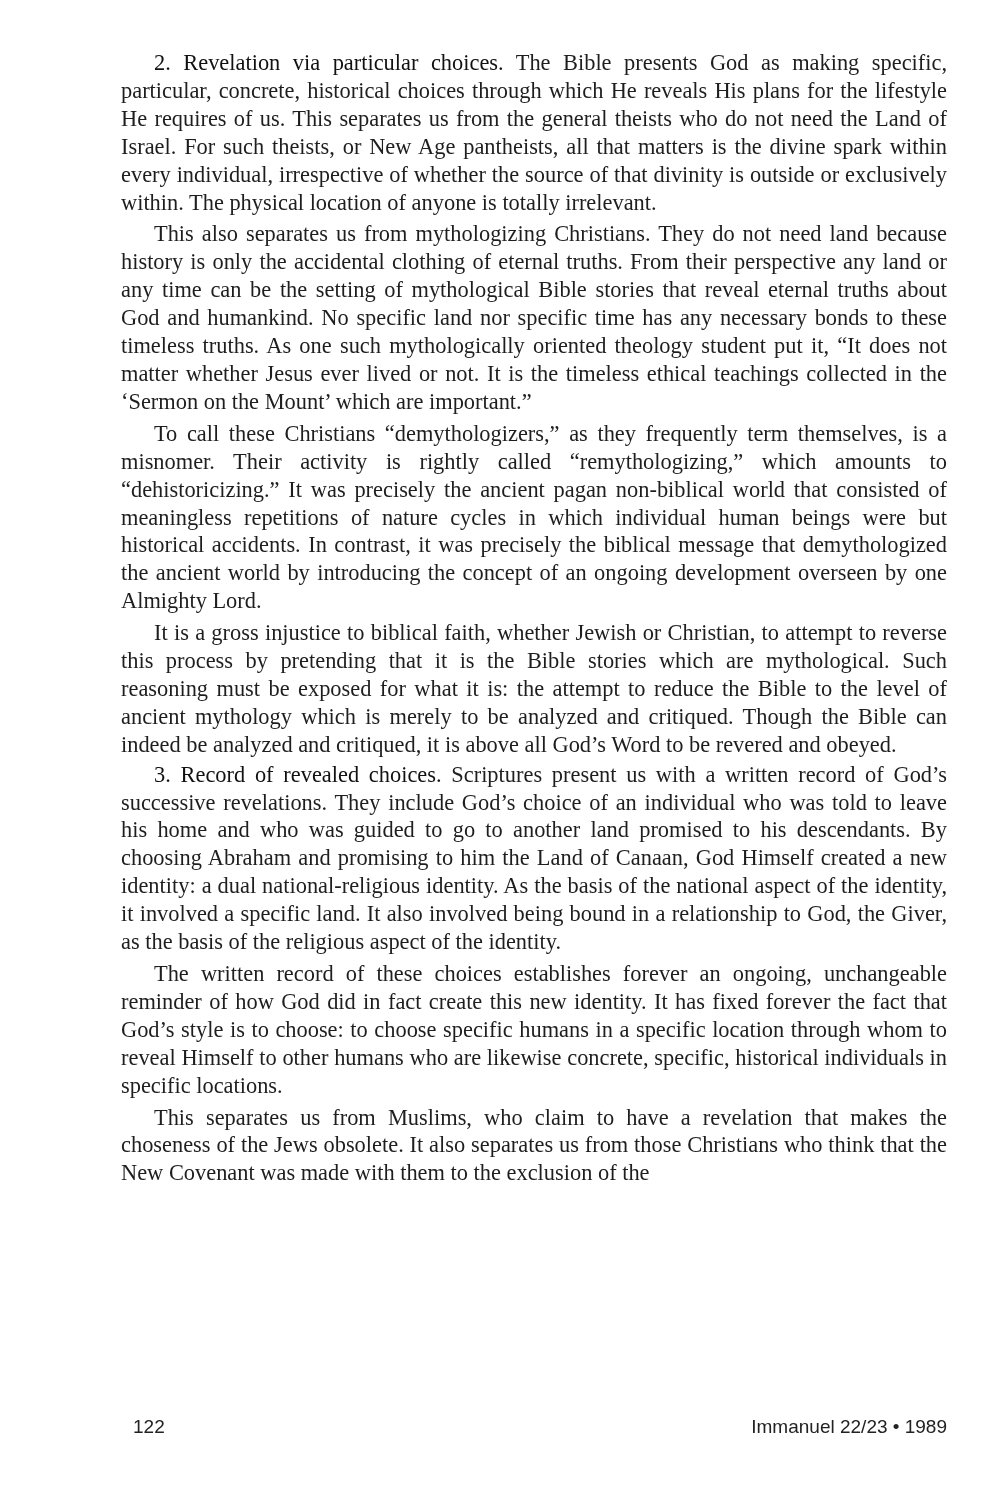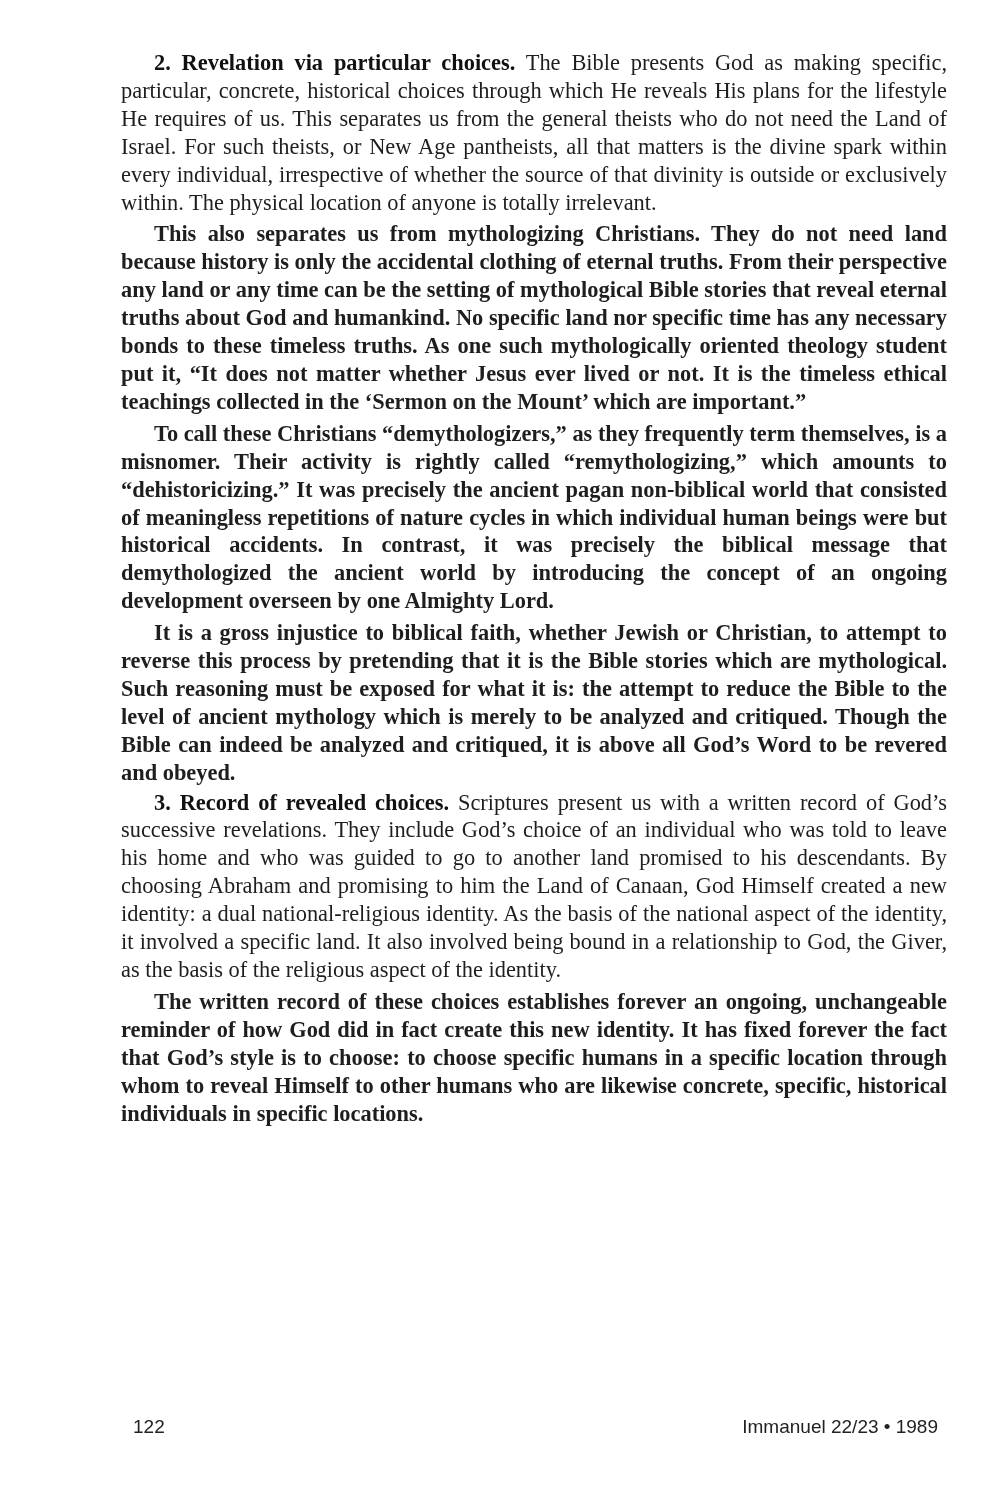--- a/index.html
+++ b/index.html
@@ -4,38 +4,39 @@
 <style>
   html, body { margin: 0; padding: 0; background: #ffffff; }
   body { width: 1000px; height: 1502px; position: relative; overflow: hidden; }
   .page {
     position: absolute; left: 121px; top: 49px; width: 826px;
     font-family: "Liberation Serif", "DejaVu Serif", serif;
     font-size: 22.4px; line-height: 27.9px; color: #1e1e1e;
     text-align: justify; hyphens: manual;
   }
   .page p { margin: 0 0 2px 0; text-indent: 33px; }
-  .page p.gap { margin-top: 4px; font-weight: bold; }
-  .page b { font-weight: bold; color: #111; }
+  .page p.gap { margin-top: 4px; }
+  .page b { font-weight: normal; color: #111; }
   .footer {
     position: absolute; top: 1416px; left: 121px; width: 826px;
     font-family: "Liberation Sans", "DejaVu Sans", sans-serif;
     font-size: 19px; color: #222;
   }
   .footer .folio { position: absolute; left: 0; top: 0; margin-left: 12px; }
-  .footer .running { position: absolute; right: 9px; top: 0; }
+  .footer .running { position: absolute; right: 0; top: 0; }
 </style>
 </head>
 <body>
 
 <div class="page">
   <p><b>2. Revelation via particular choices.</b><span> The Bible presents God as making specific, particular, concrete, historical choices through which He reveals His plans for the lifestyle He requires of us. This separates us from the general the­ists who do not need the Land of Israel. For such theists, or New Age pantheists, all that matters is the divine spark within every individual, irrespective of whether the source of that divinity is outside or exclusively within. The physical location of anyone is totally irrelevant.</span></p>
   <p class="gap"><span>This also separates us from mythologizing Christians. They do not need land because history is only the accidental clothing of eternal truths. From their perspective any land or any time can be the setting of mythological Bible stories that reveal eternal truths about God and humankind. No specific land nor specific time has any necessary bonds to these timeless truths. As one such mythologically oriented theology student put it, “It does not matter whether Jesus ever lived or not. It is the timeless ethical teachings collected in the ‘Sermon on the Mount’ which are important.”</span></p>
   <p class="gap"><span>To call these Christians “demythologizers,” as they frequently term them­selves, is a misnomer. Their activity is rightly called “remythologizing,” which amounts to “dehistoricizing.” It was precisely the ancient pagan non-biblical world that consisted of meaningless repetitions of nature cycles in which indi­vidual human beings were but historical accidents. In contrast, it was precisely the biblical message that demythologized the ancient world by introducing the concept of an ongoing development overseen by one Almighty Lord.</span></p>
   <p class="gap"><span>It is a gross injustice to biblical faith, whether Jewish or Christian, to attempt to reverse this process by pretending that it is the Bible stories which are mythological. Such reasoning must be exposed for what it is: the attempt to re­duce the Bible to the level of ancient mythology which is merely to be ana­lyzed and critiqued. Though the Bible can indeed be analyzed and critiqued, it is above all God’s Word to be revered and obeyed.</span></p>
   <p><b>3. Record of revealed choices.</b><span> Scriptures present us with a written record of God’s successive revelations. They include God’s choice of an individual who was told to leave his home and who was guided to go to another land promised to his descendants. By choosing Abraham and promising to him the Land of Canaan, God Himself created a new identity: a dual national-religious identity. As the basis of the national aspect of the identity, it involved a spe­cific land. It also involved being bound in a relationship to God, the Giver, as the basis of the religious aspect of the identity.</span></p>
   <p class="gap"><span>The written record of these choices establishes forever an ongoing, un­changeable reminder of how God did in fact create this new identity. It has fixed forever the fact that God’s style is to choose: to choose specific humans in a specific location through whom to reveal Himself to other humans who are likewise concrete, specific, historical individuals in specific locations.</span></p>
+  <p class="gap"><span>This separates us from Muslims, who claim to have a revelation that makes the choseness of the Jews obsolete. It also separates us from those Christians who think that the New Covenant was made with them to the exclusion of the</span></p>
 </div>
 
 <div class="footer">
   <span class="folio">122</span>
   <span class="running">Immanuel 22/23 • 1989</span>
 </div>
 
 </body></html>

